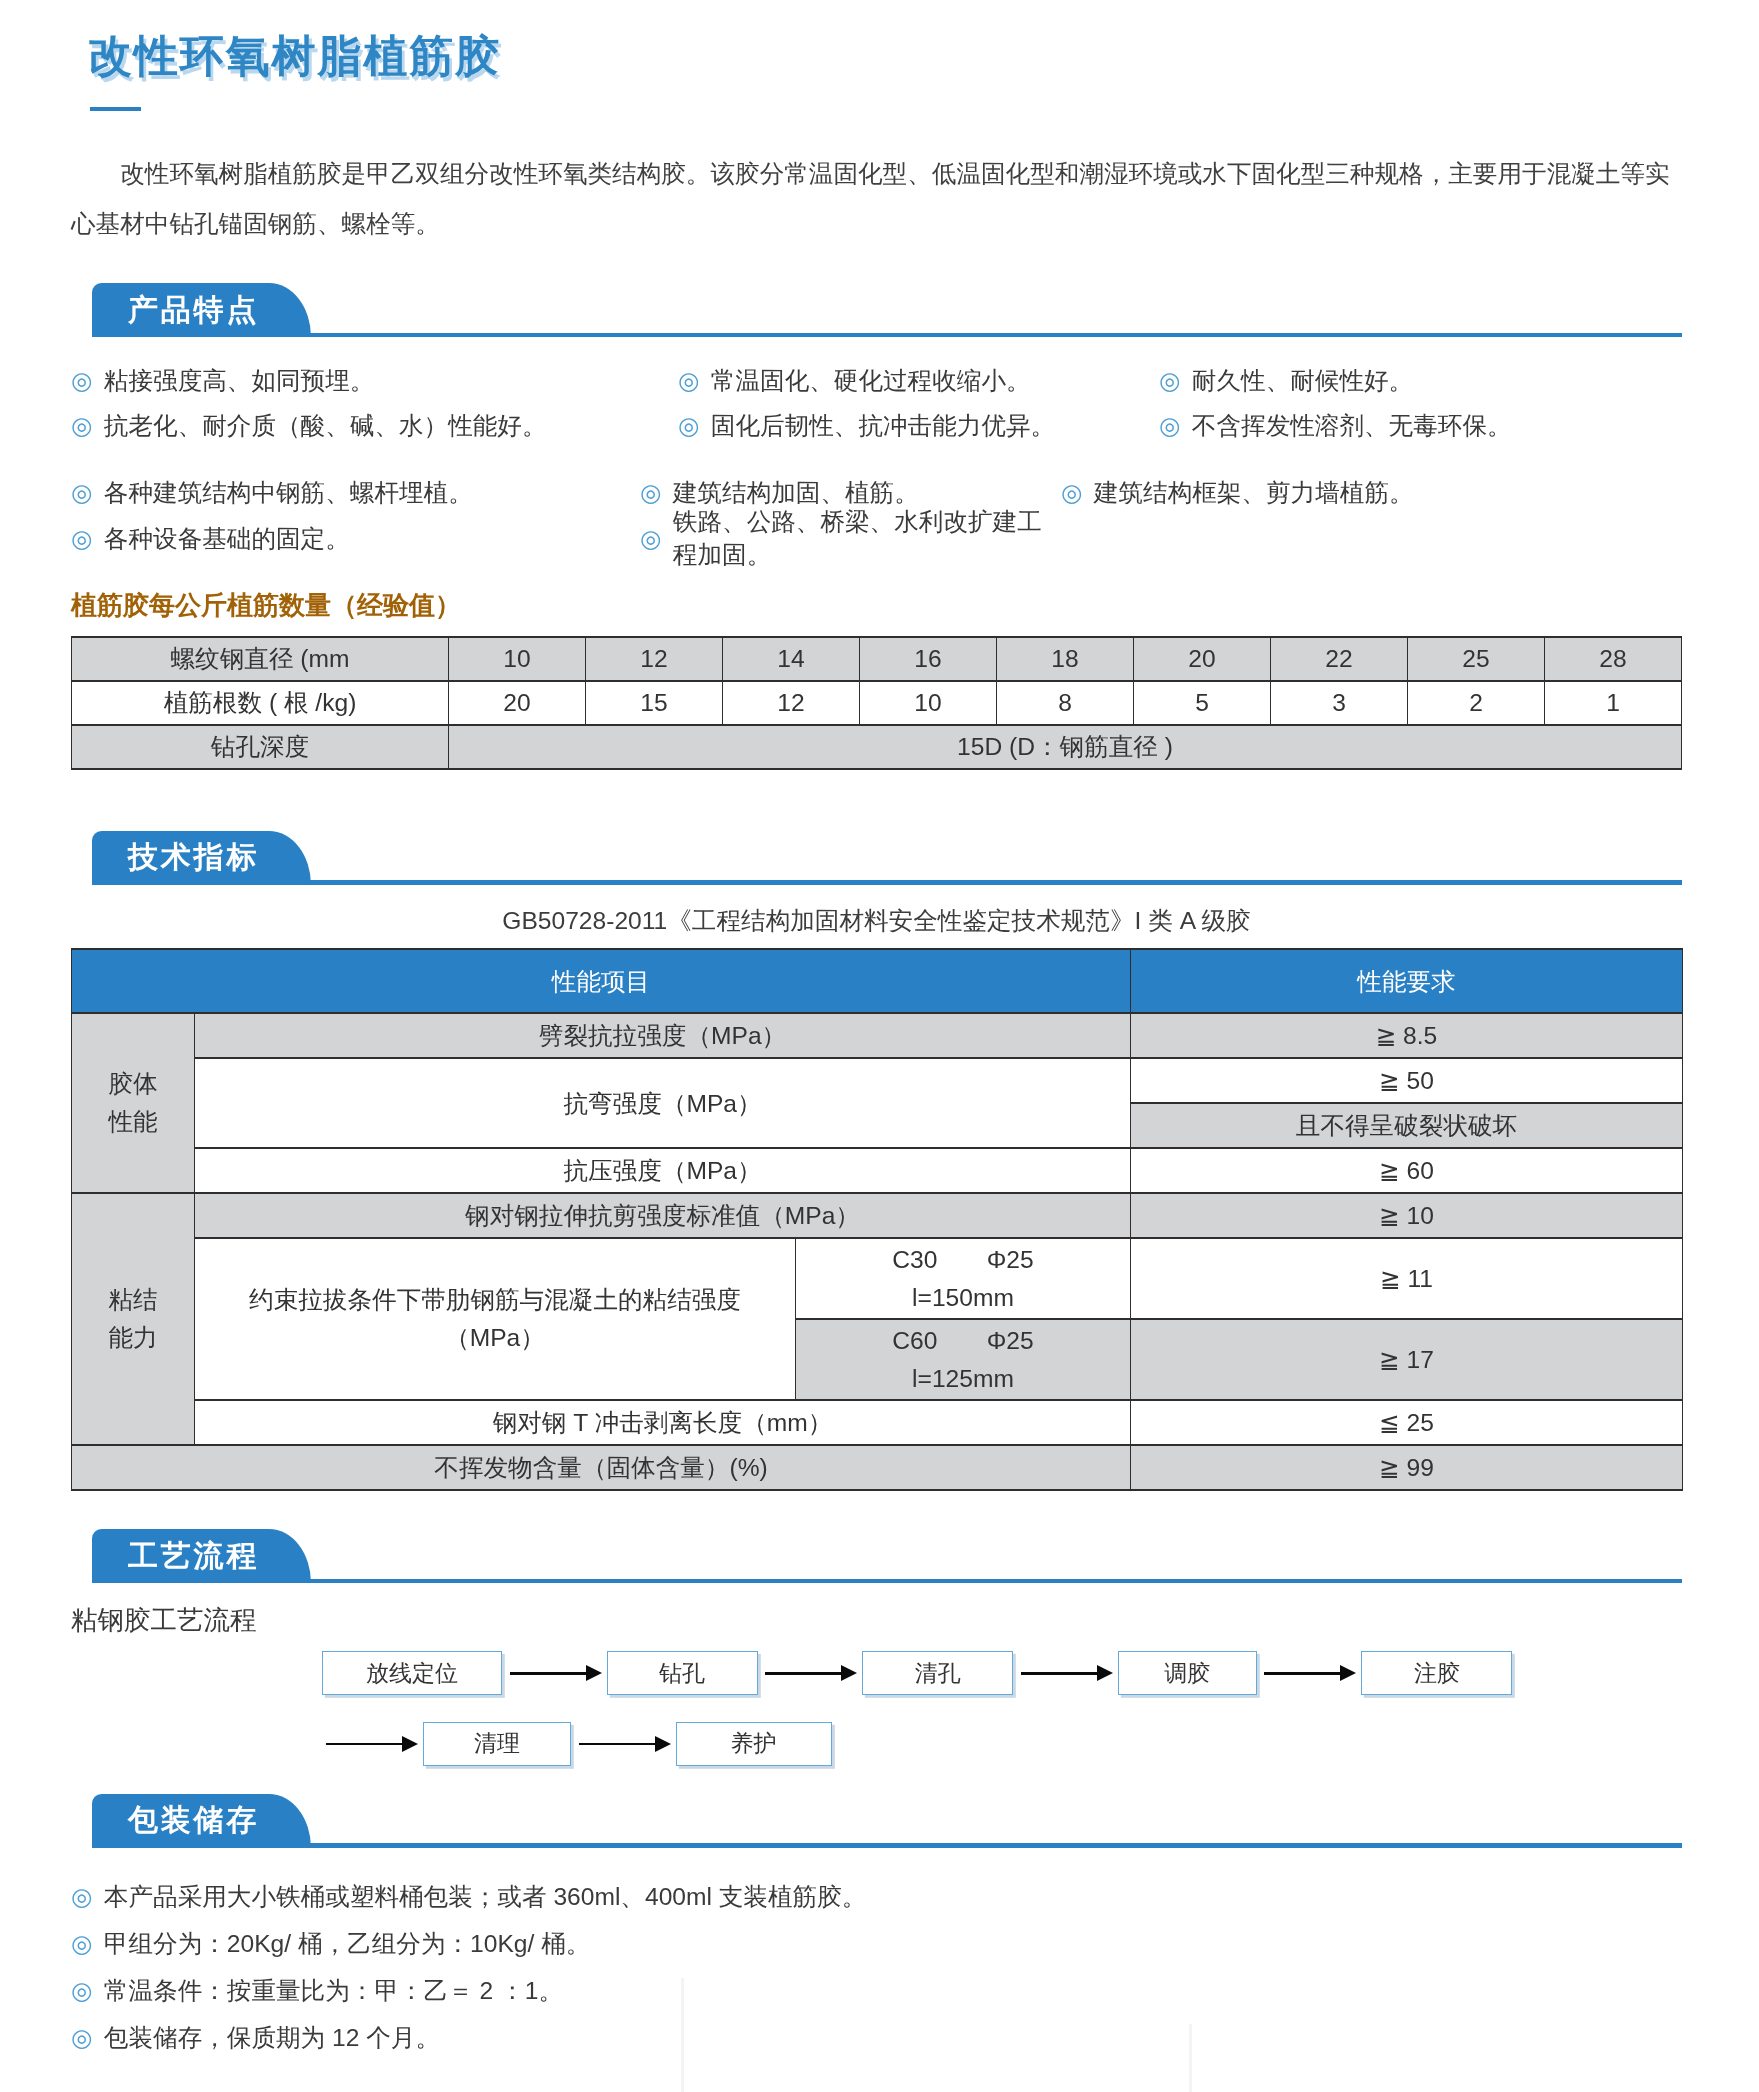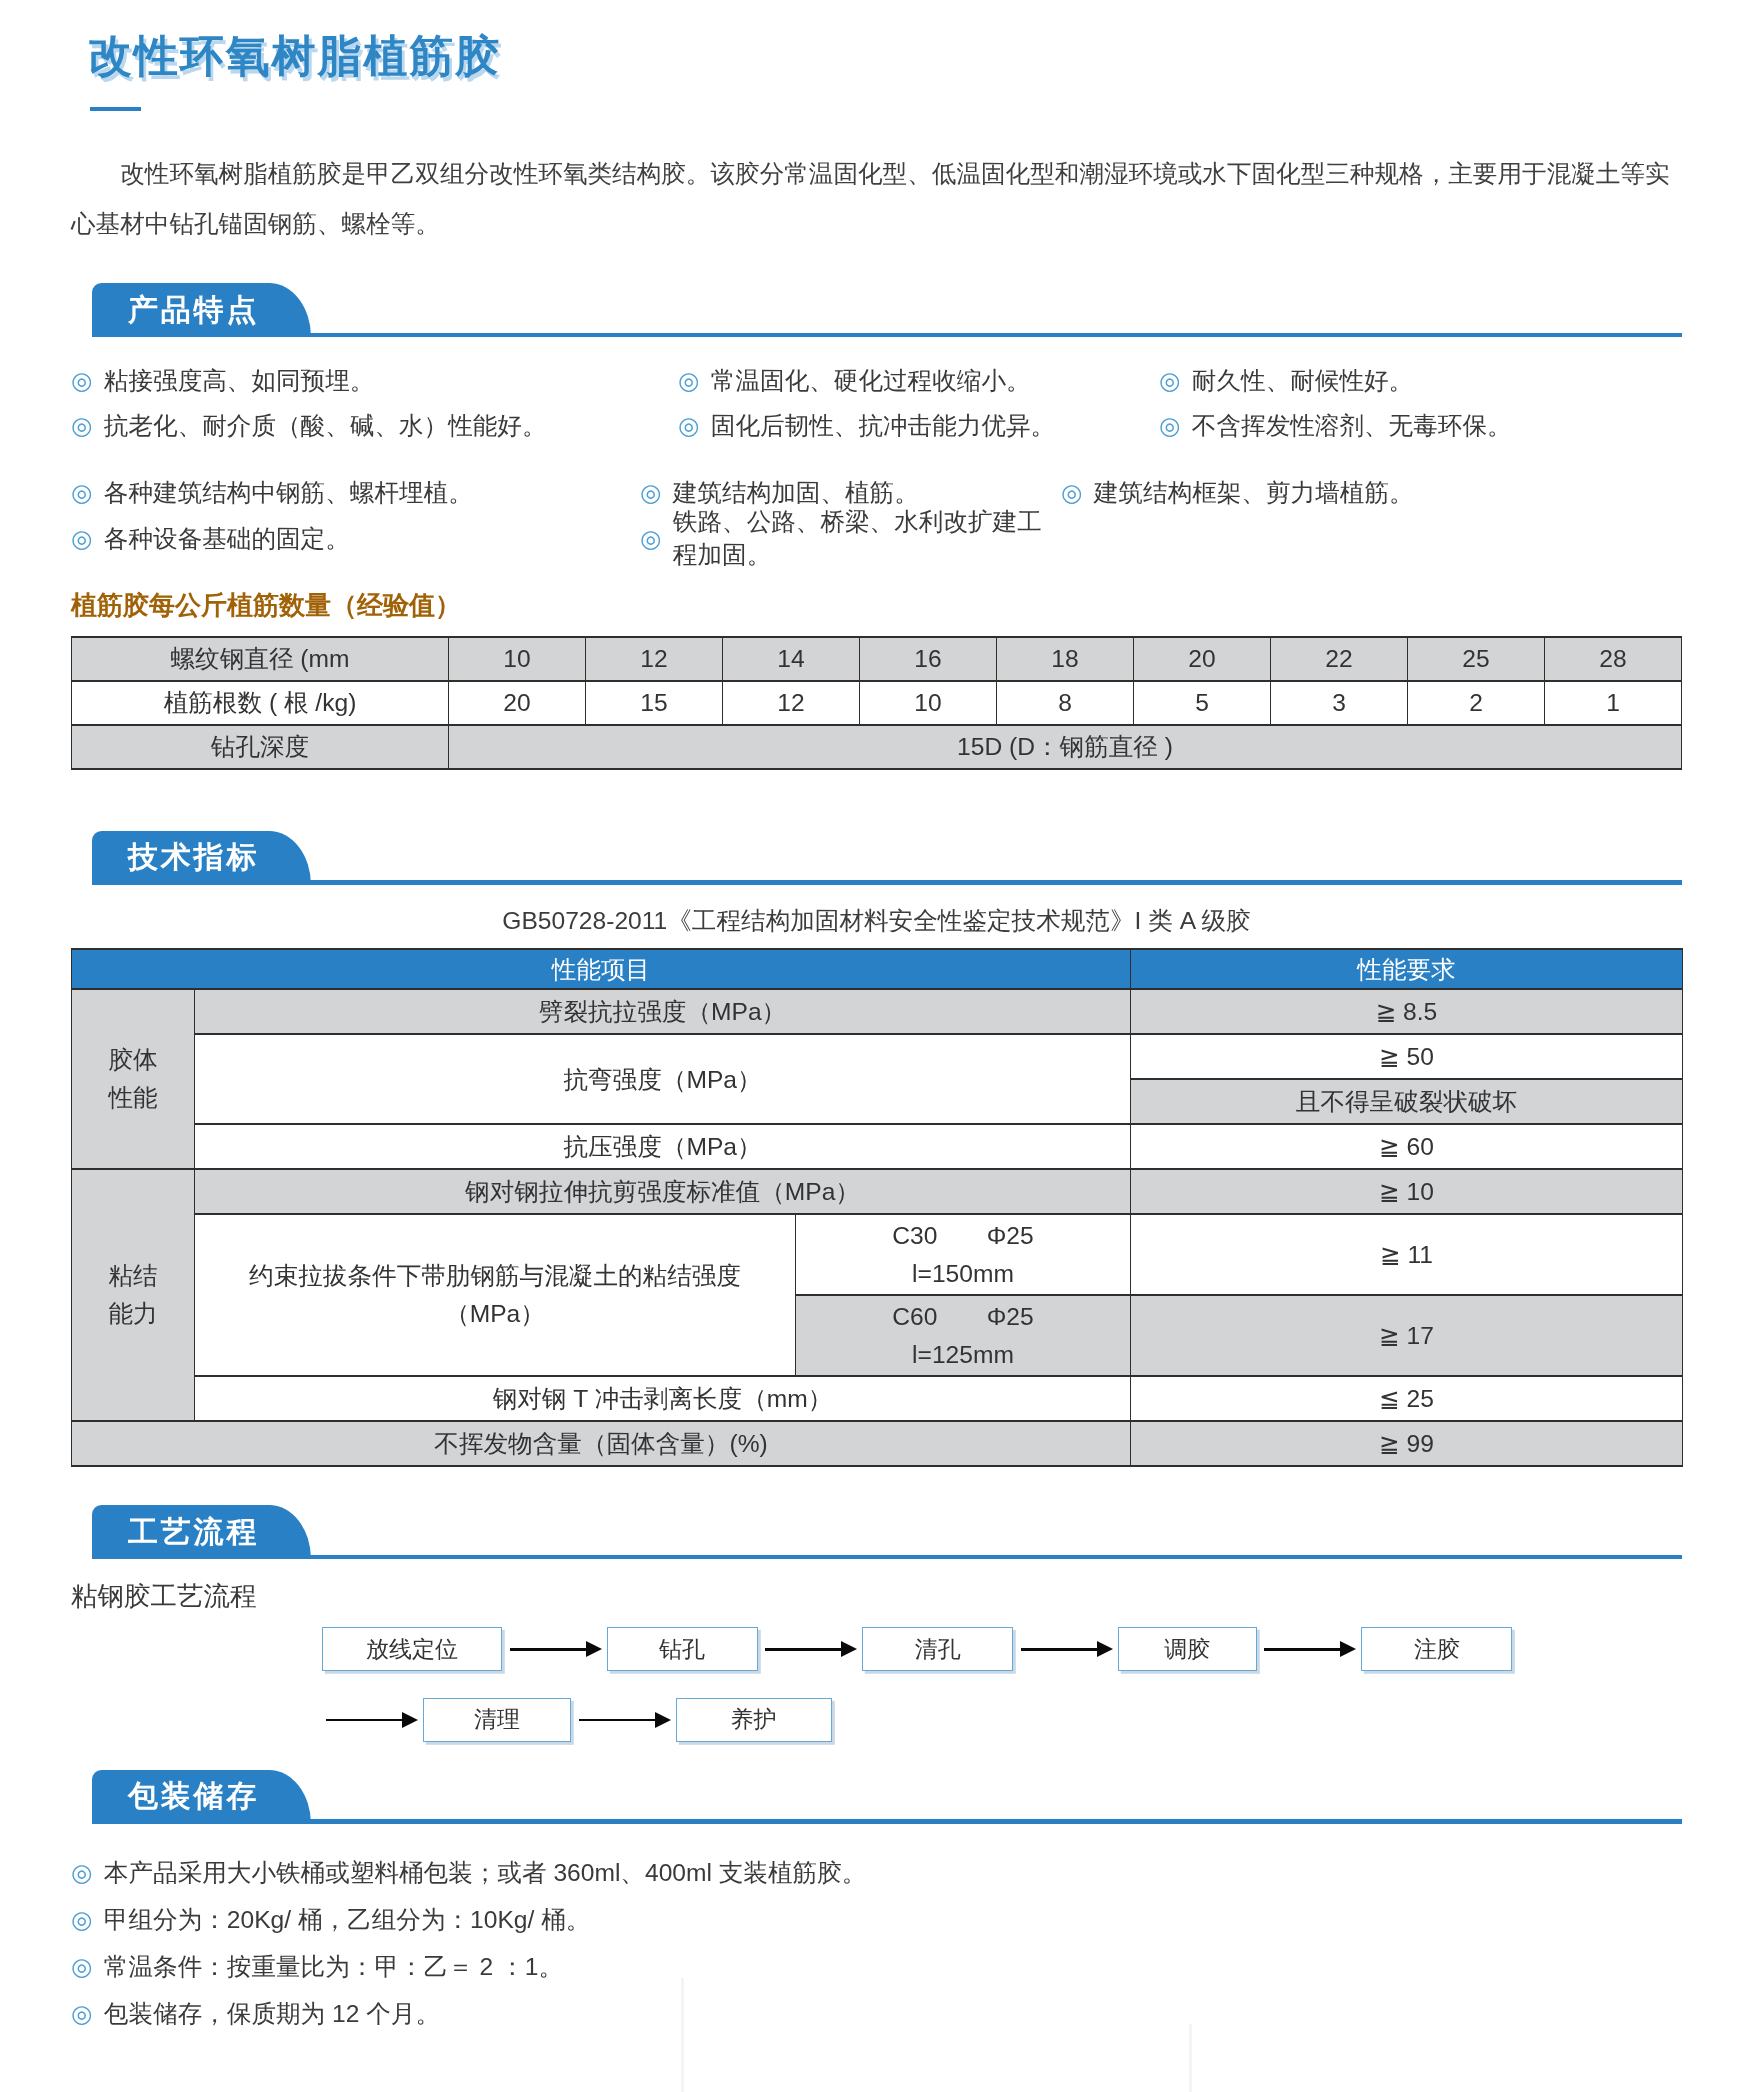--- a/index.html
+++ b/index.html
@@ -176,21 +176,21 @@
   <div class="tech-caption">GB50728-2011《工程结构加固材料安全性鉴定技术规范》I 类 A 级胶</div>
 
   <table class="tbl" style="margin-top:11.4px; width:1611px;">
     <colgroup>
       <col style="width:123px;">
         <col style="width:601px;">
         <col style="width:335px;">
         <col style="width:552px;">
     </colgroup>
     <tbody>
-        <tr style="height:40px;">
+        <tr style="height:64px;">
       <th class="bluehead" colspan="3">性能项目</th>
       <th class="bluehead">性能要求</th>
     </tr>
     <tr style="height:45px;">
       <td class="g pre" rowspan="4">胶体
 性能</td>
       <td class="g" colspan="2">劈裂抗拉强度（MPa）</td>
       <td class="g">≧ 8.5</td>
     </tr>
     <tr style="height:45px;">

